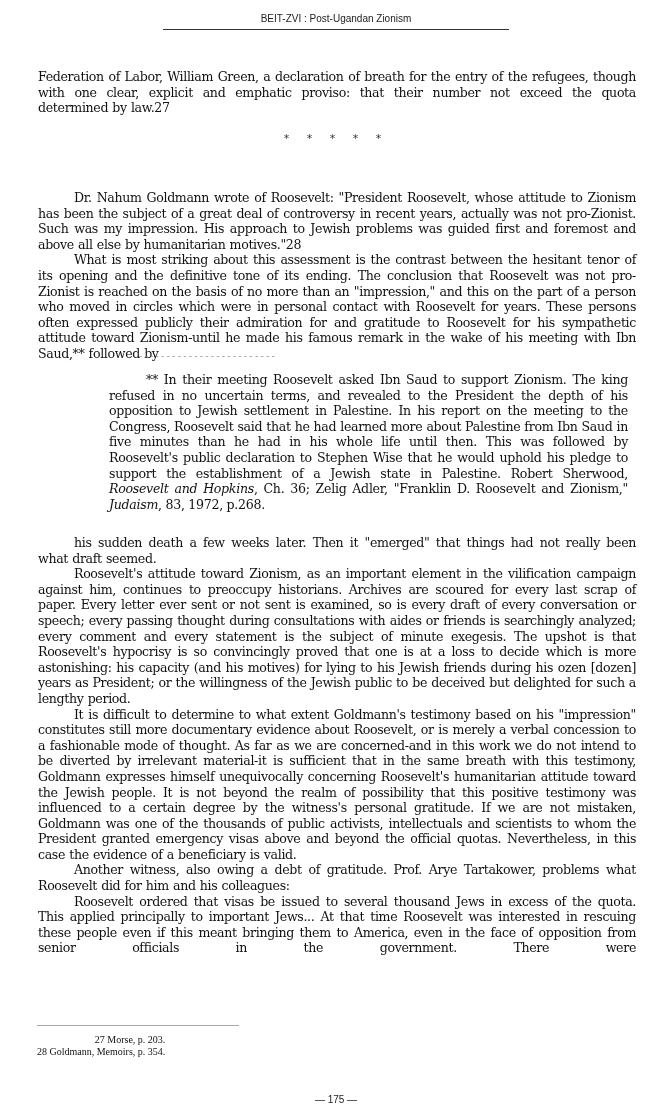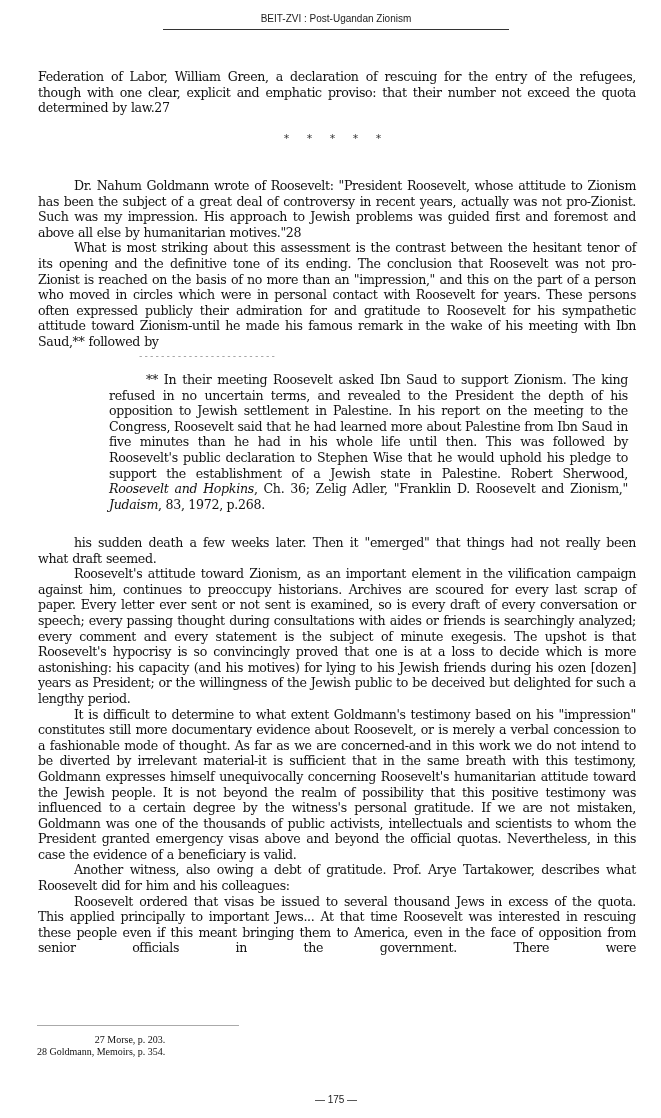--- a/index.html
+++ b/index.html
@@ -43,40 +43,40 @@
     font-family: "Liberation Sans", sans-serif; font-size: 10px; color: #222;
   }
 </style>
 </head>
 <body>
 
 <div class="running-head">BEIT-ZVI : Post-Ugandan Zionism</div>
 <div class="head-rule"></div>
 
 <div class="body" style="top:69px;">
-  <p>Federation of Labor, William Green, a declaration of rescuing for the entry of the refugees, though with one clear, explicit and emphatic proviso: that their number not exceed the quota determined by law.27</p>
+  <p>Federation of Labor, William Green, a declaration of breath for the entry of the refugees, though with one clear, explicit and emphatic proviso: that their number not exceed the quota determined by law.27</p>
 </div>
 
 <div class="stars">* * * * *</div>
 
-<div class="body" style="top:178px;">
+<div class="body" style="top:190px;">
   <p class="indent">Dr. Nahum Goldmann wrote of Roosevelt: "President Roosevelt, whose attitude to Zionism has been the subject of a great deal of controversy in recent years, actually was not pro-Zionist. Such was my impression. His approach to Jewish problems was guided first and foremost and above all else by humanitarian motives."28</p>
   <p class="indent">What is most striking about this assessment is the contrast between the hesitant tenor of its opening and the definitive tone of its ending. The conclusion that Roosevelt was not pro-Zionist is reached on the basis of no more than an "impression," and this on the part of a person who moved in circles which were in personal contact with Roosevelt for years. These persons often expressed publicly their admiration for and gratitude to Roosevelt for his sympathetic attitude toward Zionism-until he made his famous remark in the wake of his meeting with Ibn Saud,** followed by</p>
 </div>
 
 <div class="fn-dashes">-------------------------</div>
 <div class="fn-block">
   <p><span>** In their meeting Roosevelt asked Ibn Saud to support Zionism. The king refused in no uncertain terms, and revealed to the President the depth of his opposition to Jewish settlement in Palestine. In his report on the meeting to the Congress, Roosevelt said that he had learned more about Palestine from Ibn Saud in five minutes than he had in his whole life until then. This was followed by Roosevelt's public declaration to Stephen Wise that he would uphold his pledge to support the establishment of a Jewish state in Palestine. Robert Sherwood, </span><span class="it">Roosevelt and Hopkins</span><span>, Ch. 36; Zelig Adler, "Franklin D. Roosevelt and Zionism," </span><span class="it">Judaism</span><span>, 83, 1972, p.268.</span></p>
 </div>
 
 <div class="body" style="top:535px;">
   <p class="indent">his sudden death a few weeks later. Then it "emerged" that things had not really been what draft seemed.</p>
   <p class="indent">Roosevelt's attitude toward Zionism, as an important element in the vilification campaign against him, continues to preoccupy historians. Archives are scoured for every last scrap of paper. Every letter ever sent or not sent is examined, so is every draft of every conversation or speech; every passing thought during consultations with aides or friends is searchingly analyzed; every comment and every statement is the subject of minute exegesis. The upshot is that Roosevelt's hypocrisy is so convincingly proved that one is at a loss to decide which is more astonishing: his capacity (and his motives) for lying to his Jewish friends during his ozen [dozen] years as President; or the willingness of the Jewish public to be deceived but delighted for such a lengthy period.</p>
   <p class="indent">It is difficult to determine to what extent Goldmann's testimony based on his "impression" constitutes still more documentary evidence about Roosevelt, or is merely a verbal concession to a fashionable mode of thought. As far as we are concerned-and in this work we do not intend to be diverted by irrelevant material-it is sufficient that in the same breath with this testimony, Goldmann expresses himself unequivocally concerning Roosevelt's humanitarian attitude toward the Jewish people. It is not beyond the realm of possibility that this positive testimony was influenced to a certain degree by the witness's personal gratitude. If we are not mistaken, Goldmann was one of the thousands of public activists, intellectuals and scientists to whom the President granted emergency visas above and beyond the official quotas. Nevertheless, in this case the evidence of a beneficiary is valid.</p>
-  <p class="indent">Another witness, also owing a debt of gratitude. Prof. Arye Tartakower, describes what Roosevelt did for him and his colleagues:</p>
+  <p class="indent">Another witness, also owing a debt of gratitude. Prof. Arye Tartakower, problems what Roosevelt did for him and his colleagues:</p>
   <p class="indent last-justify">Roosevelt ordered that visas be issued to several thousand Jews in excess of the quota. This applied principally to important Jews... At that time Roosevelt was interested in rescuing these people even if this meant bringing them to America, even in the face of opposition from senior officials in the government. There were</p>
 </div>
 
 <div class="foot-rule"></div>
 <div class="footnotes">
   <div>27 Morse, p. 203.</div>
   <div><span>28 Goldmann, </span><span class="u">Memoirs</span><span>, p. 354.</span></div>
 </div>
 
 <div class="page-num">—   175   —</div>

